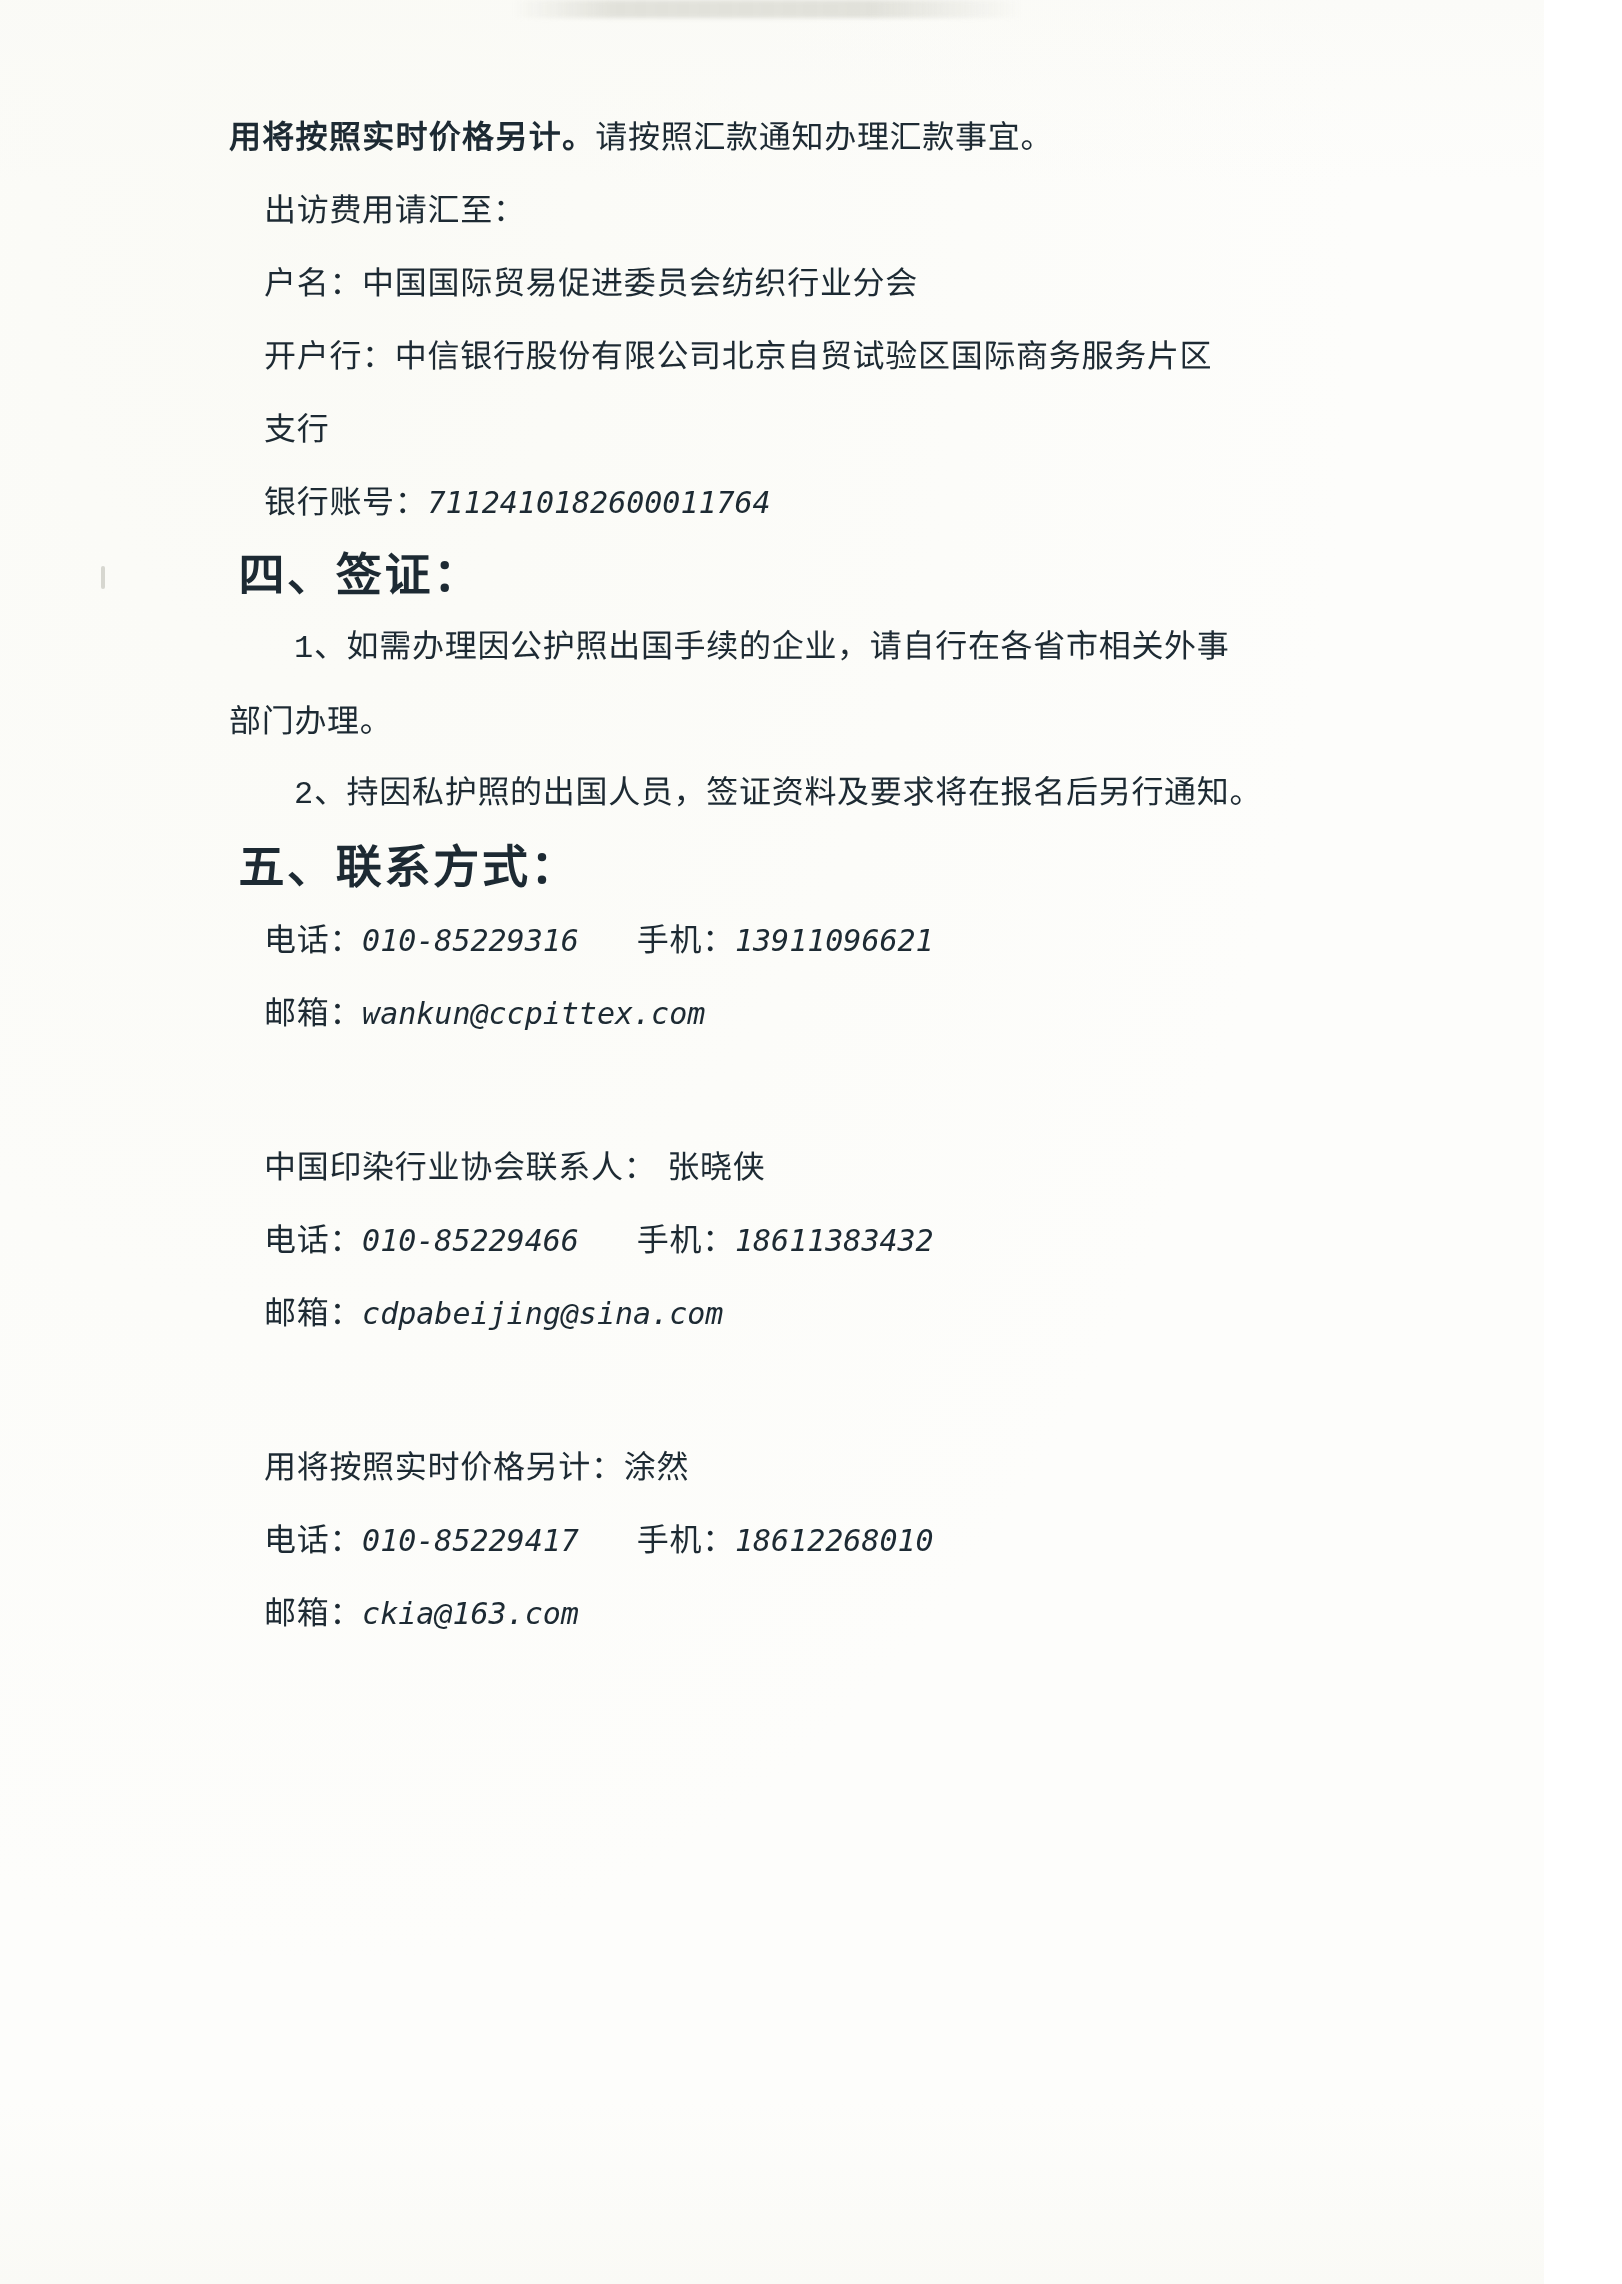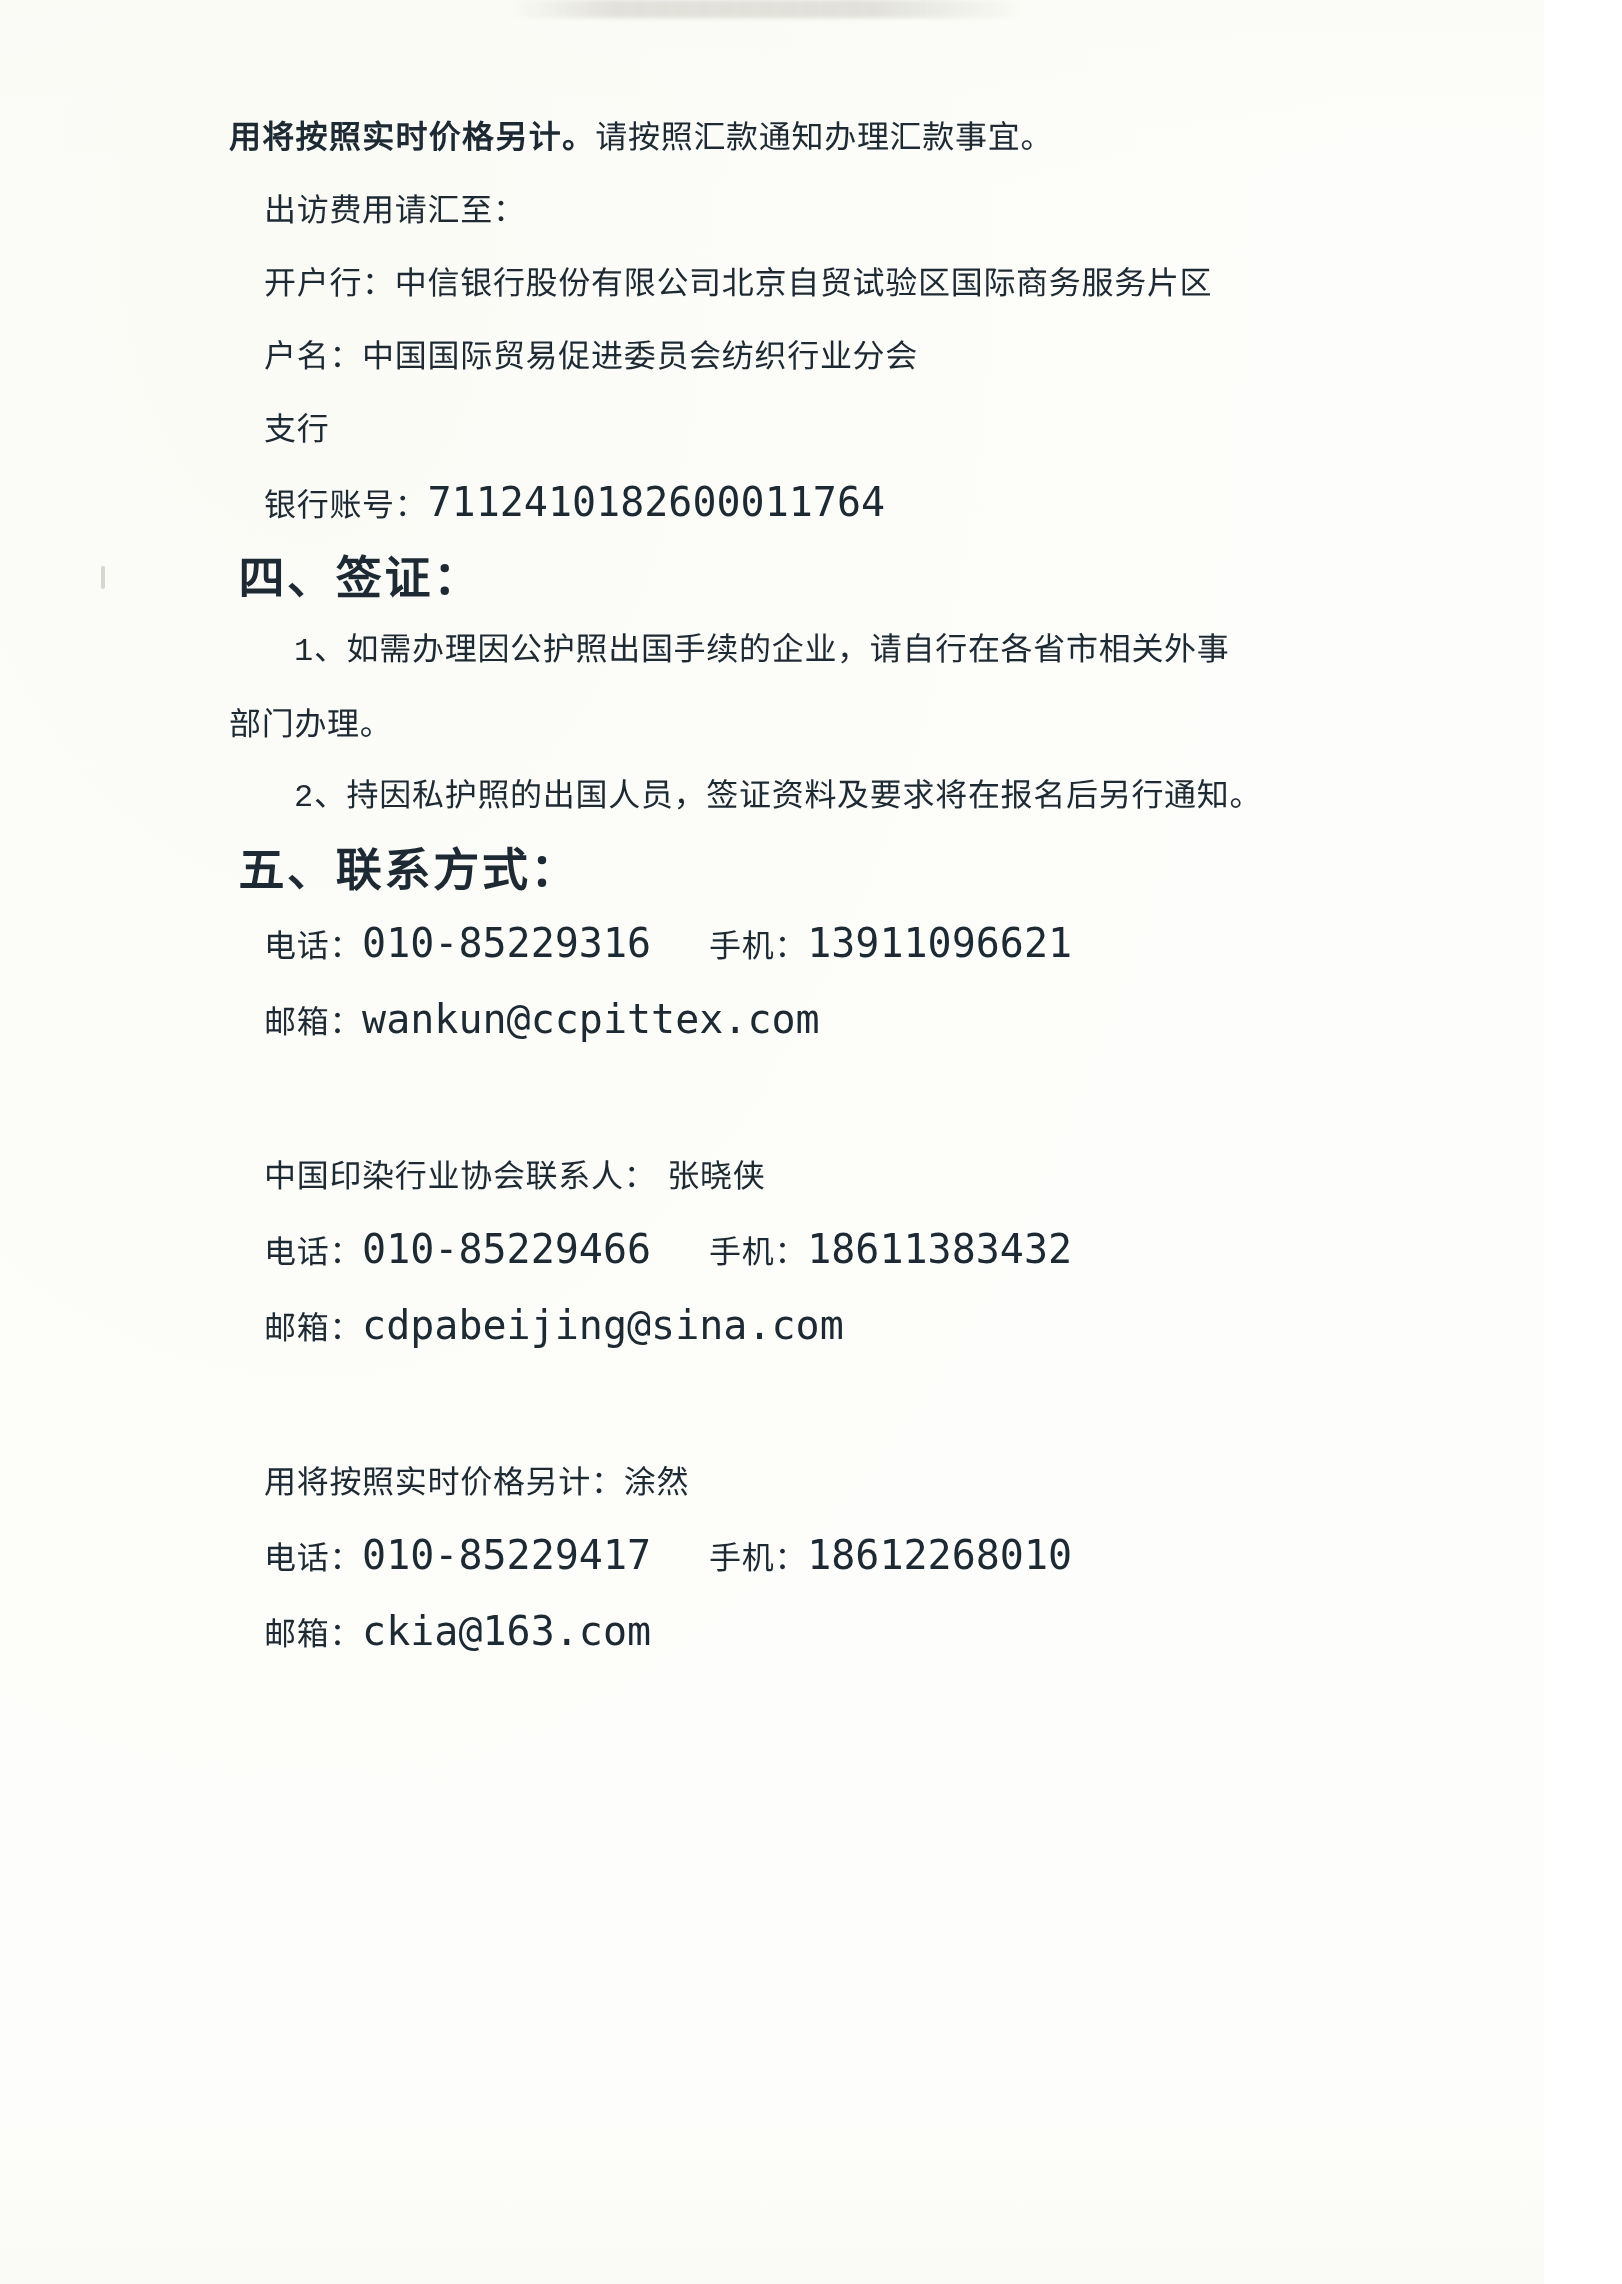--- a/index.html
+++ b/index.html
@@ -49,22 +49,23 @@
   .indent2 { padding-left: 65px; font-family: Liberation Mono, monospace; }
   .heading {
     font-weight: 700;
     font-family: "DejaVu Sans", sans-serif;
     font-size: 46px;
     letter-spacing: 2.7px;
     padding-left: 9.4px;
   }
   .mono {
     font-family: "DejaVu Sans Mono", monospace;
-    font-size: 40px;
+    font-size: 30px;
     letter-spacing: 0px;
+    font-style: italic;
   }
   .gap-lg { height: 81px; }
   .tel-row span.spacer { display: inline-block; width: 58px; }
   .top-smudge {
     position: absolute;
     left: 512px;
     top: 0px;
     width: 512px;
     height: 17.5px;
     background: linear-gradient(90deg, rgba(214,214,206,0) 0%, rgba(205,205,196,0.55) 20%, rgba(200,200,190,0.5) 70%, rgba(214,214,206,0) 100%);
@@ -88,23 +89,23 @@
 <div class="page">
   <div class="top-smudge"></div>
   <div class="edge-mark"></div>
 
   <div class="content">
 
     <div class="line"><span class="bold">用将按照实时价格另计。</span><span>请按照汇款通知办理汇款事宜。</span></div>
 
     <div class="line indent1">出访费用请汇至：</div>
 
+    <div class="line indent1"><span>户名：</span><span>中国国际贸易促进委员会纺织行业分会</span></div>
+
     <div class="line indent1"><span>开户行：</span><span>中信银行股份有限公司北京自贸试验区国际商务服务片区</span></div>
-
-    <div class="line indent1"><span>户名：</span><span>中国国际贸易促进委员会纺织行业分会</span></div>
     <div class="line indent1">支行</div>
 
     <div class="line indent1"><span>银行账号：</span><span class="mono">7112410182600011764</span></div>
 
     <div class="line heading">四、签证：</div>
 
     <div class="line indent2">1、如需办理因公护照出国手续的企业，请自行在各省市相关外事</div>
     <div class="line">部门办理。</div>
 
     <div class="line indent2">2、持因私护照的出国人员，签证资料及要求将在报名后另行通知。</div>

